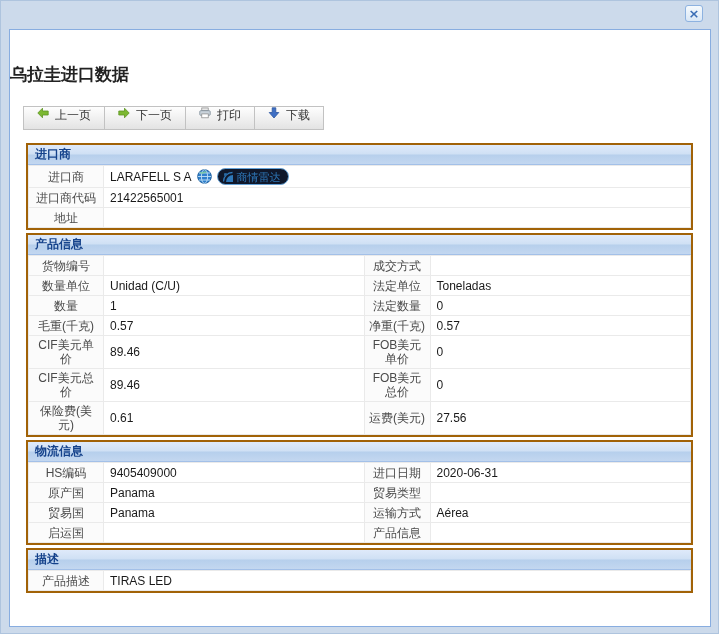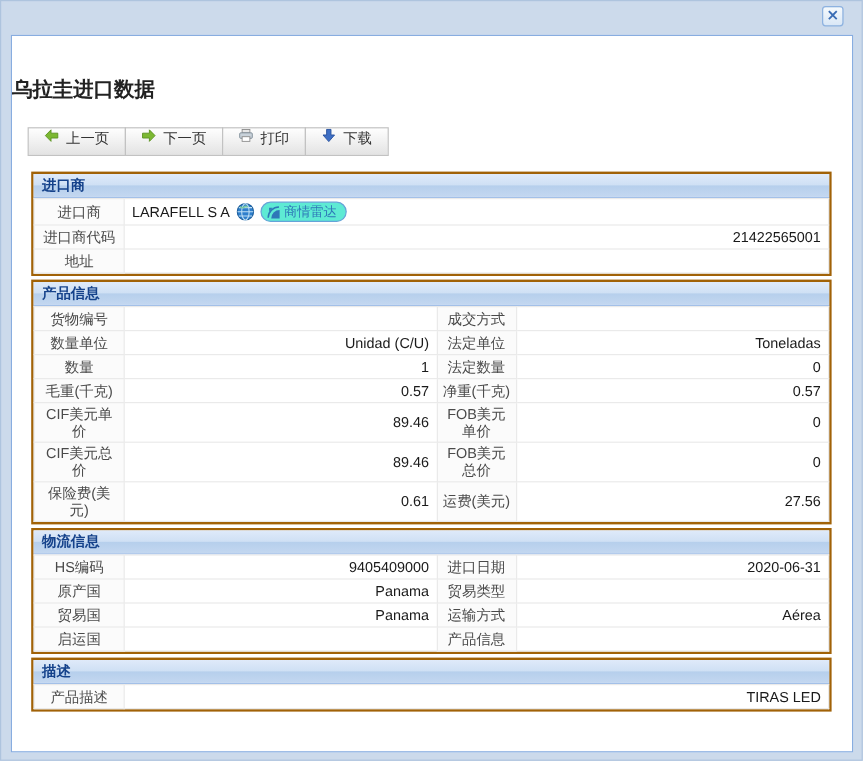--- a/index.html
+++ b/index.html
@@ -50,28 +50,28 @@
     border-bottom:1px solid #a3c0e8;
   }
   table.kv{width:100%;border-collapse:collapse;table-layout:fixed;}
   table.kv td{
     border:1px solid #eaeaea;height:15px;vertical-align:middle;
     font-size:12px;line-height:14px;
   }
   td.lbl{
     padding:2px 4px;text-align:center;color:#4a4a4a;background:#fbfbfb;
   }
-  td.val{padding:2px 6px;text-align:right;color:#1a1a1a;}
+  td.val{padding:2px 6px;text-align:left;color:#1a1a1a;}
   .val-flex{display:flex;align-items:center;gap:5px;}
   .globe{display:inline-flex;width:15px;height:15px;cursor:pointer;}
   .badge{
     display:inline-flex;align-items:center;gap:3px;
     height:15px;padding:0 7px 0 4px;
     border:1px solid #66a3d8;border-radius:9px;
-    color:#2e77b8;font-size:11px;background:#5eead4;cursor:pointer;
+    color:#2e77b8;font-size:11px;background:#0f172a;cursor:pointer;
     white-space:nowrap;
   }
 </style>
 </head>
 <body>
 
 <div class="window">
   <div style="height:28px;position:relative;">
     <button class="close-btn"><span>×</span></button>
   </div>

